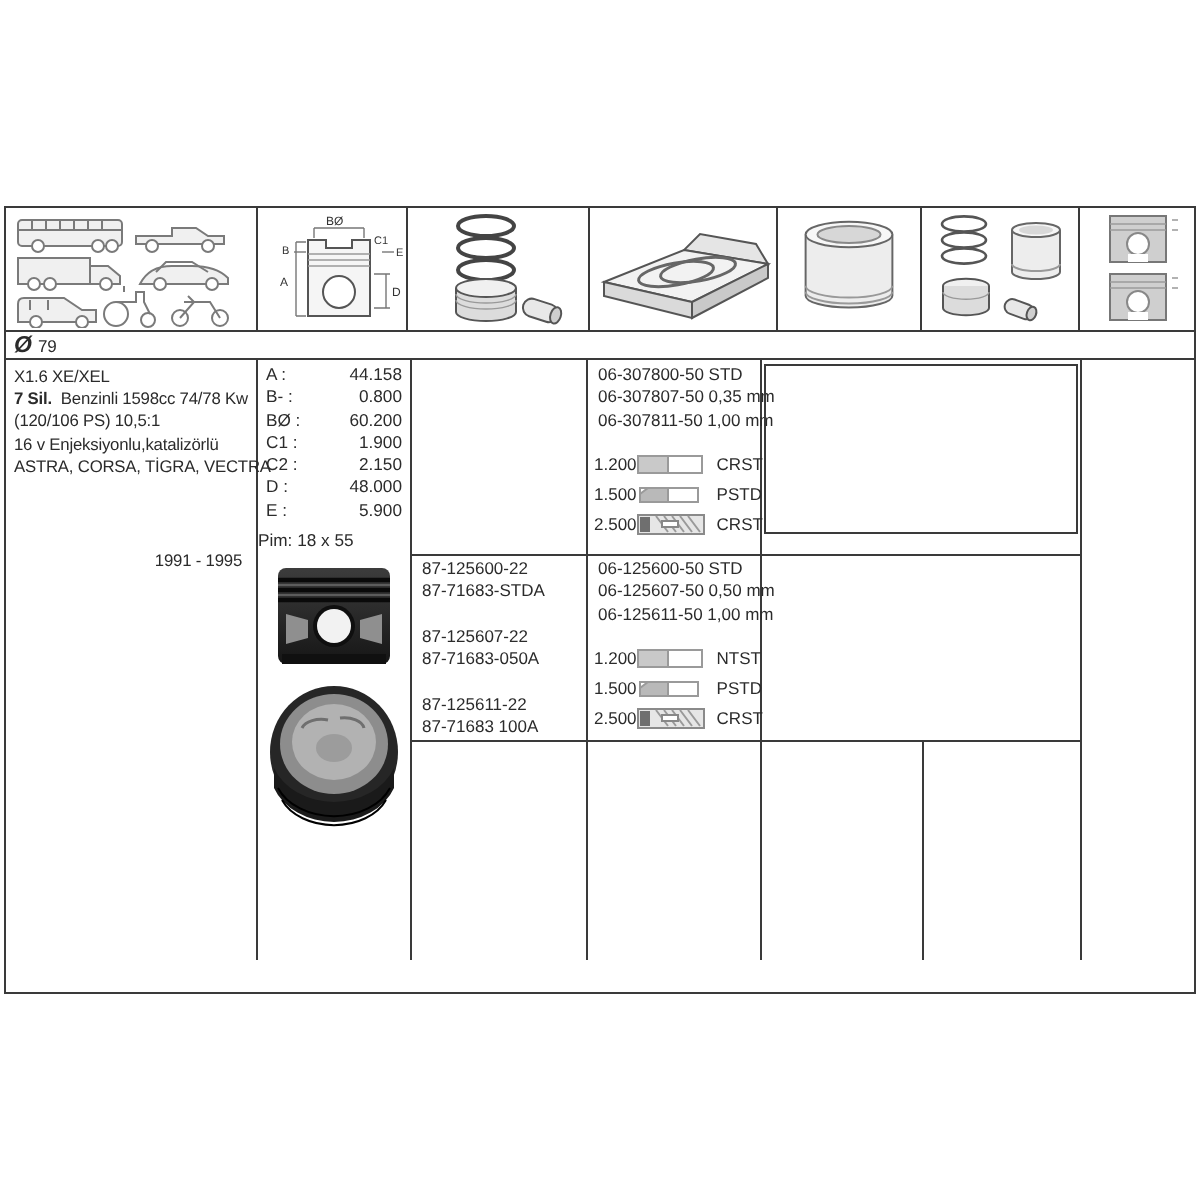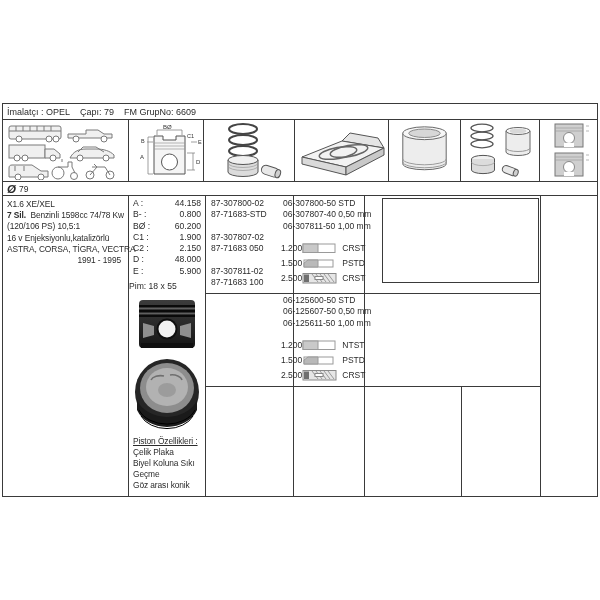--- a/index.html
+++ b/index.html
@@ -23,32 +23,32 @@
   
   .band { height:14px; border-bottom:1px solid #3a3a3a; display:flex; align-items:center; padding:0 4px; font-size:8.5px; }
   .oslash { font-style:italic; font-weight:bold; font-size:11.5px; line-height:12px; margin-right:3px; }
 
   
   .data { position:relative; height:300px; font-size:8.5px; }
   .col { position:absolute; top:0; height:300px; border-right:1px solid #3a3a3a; }
   .c-desc{left:0;width:126px}
   .c-dim{left:126px;width:77px}
   .c-pn{left:203px;width:88px}
-  .c-six{left:275px;width:87px}
+  .c-six{left:291px;width:87px}
   .c-box{left:378px;width:160px}
   .c-right{left:538px;width:56px;border-right:none}
 
   .h-div { position:absolute; left:203px; width:335px; height:1px; background:#3a3a3a; }
   .h-div1{top:97px} .h-div2{top:190px}
   .box1 { position:absolute; left:1px; top:2px; width:157px; height:85px; border:1px solid #3a3a3a; }
   .v-bot { position:absolute; left:458px; top:190px; width:1px; height:110px; background:#3a3a3a; }
 
   
   .desc { padding:3px 2px 0 4px; font-size:8.4px; letter-spacing:-0.1px; line-height:11.2px; white-space:nowrap; }
-  .desc .yr { text-align:right; padding-right:5px; }
+  .desc .yr { text-align:right; padding-right:5px;margin-top:36px; }
   b.sil { font-weight:bold; }
 
   
   .dim-row { display:flex; justify-content:space-between; height:11.3px; line-height:11.4px;
              padding:0 4px 0 4px; font-size:8.6px; }
   .dims { padding-top:2px; }
   .pim { margin-top:4px; font-size:8.6px; }
   .photo { position:absolute; }
   .photo1 { left:6px; top:102px; }
   .photo2 { left:4px; top:160px; }
@@ -68,25 +68,20 @@
   .ring-fit { margin-left:auto; margin-right:14px; }
 
   svg text { font-family:"Liberation Sans", sans-serif; fill:#333; }
 </style>
 </head>
 <body>
 
 <div class="page">
   <div class="catalog">
 
-    <div class="hdr">
-      <span>İmalatçı : OPEL</span>
-      <span>Çapı: 79</span>
-      <span>FM GrupNo: 6609</span>
-    </div>
 
     <div class="icons">
       <div class="icell ic1">
         <svg width="120" height="58" viewBox="0 0 120 58">
           <g stroke="#7a7a7a" fill="#f0f0f0" stroke-width="1">
             <g>
               <rect x="3" y="4" width="52" height="13" rx="2"></rect>
               <path d="M3,9 h52 M10,4 v5 M17,4 v5 M24,4 v5 M31,4 v5 M38,4 v5 M45,4 v5" fill="none"></path>
               <circle cx="13" cy="17" r="3" fill="#fff"></circle>
                 <circle cx="43" cy="17" r="3" fill="#fff"></circle>
@@ -296,46 +291,39 @@
         <svg class="photo photo2" width="68" height="74" viewBox="0 0 68 74">
           <ellipse cx="34" cy="36" rx="32" ry="33" fill="#262626"></ellipse>
           <path d="M4,44 a32,26 0 0 0 60,0 v10 a32,26 0 0 1 -60,0 z" fill="#1a1a1a"></path>
           <path d="M6,54 a30,22 0 0 0 56,0 M8,60 a28,20 0 0 0 52,0" stroke="#000" fill="none"></path>
           <ellipse cx="34" cy="32" rx="27" ry="25" fill="#8d8d8d"></ellipse>
           <ellipse cx="34" cy="31" rx="21" ry="19" fill="#b2b2b2"></ellipse>
           <path d="M18,24 a10,6 0 0 1 13,-4 M37,19 a10,6 0 0 1 12,5" stroke="#6f6f6f" fill="none" stroke-width="1.5"></path>
           <ellipse cx="34" cy="34" rx="9" ry="7" fill="#9c9c9c"></ellipse>
         </svg>
 
-        <div class="features">
-          <div class="t">Piston Özellikleri :</div>
-          <div>Çelik Plaka</div>
-          <div>Biyel Koluna Sıkı</div>
-          <div>Geçme</div>
-          <div>Göz arası konik</div>
-        </div>
       </div>
 
       <div class="col c-pn">
-        <div class="blk blk-top">
-          <div class="pn-line">87-307800-02</div>
-          <div class="pn-line">87-71683-STD</div>
+        <div class="blk blk-bot">
+          <div class="pn-line">87-125600-22</div>
+          <div class="pn-line">87-71683-STDA</div>
           <div class="pn-line"></div>
-          <div class="pn-line">87-307807-02</div>
-          <div class="pn-line">87-71683 050</div>
+          <div class="pn-line">87-125607-22</div>
+          <div class="pn-line">87-71683-050A</div>
           <div class="pn-line"></div>
-          <div class="pn-line">87-307811-02</div>
-          <div class="pn-line">87-71683 100</div>
+          <div class="pn-line">87-125611-22</div>
+          <div class="pn-line">87-71683 100A</div>
         </div>
       </div>
 
       <div class="col c-six">
         <div class="blk blk-top">
           <div class="six-line">06-307800-50 STD</div>
-          <div class="six-line">06-307807-40 0,50 mm</div>
+          <div class="six-line">06-307807-50 0,35 mm</div>
           <div class="six-line">06-307811-50 1,00 mm</div>
           <div class="rings">
             <div class="ring-row">
               <span class="ring-size">1.200</span>
               <svg class="ring-ic" viewBox="0 0 36 12">
                 <rect x="1" y="2" width="32" height="8.5" fill="#fff" stroke="#9a9a9a"></rect>
                 <rect x="1" y="2" width="15" height="8.5" fill="#c9c9c9" stroke="#9a9a9a"></rect>
               </svg>
               <span class="ring-code">CR</span>
               <span class="ring-fit">ST</span>

